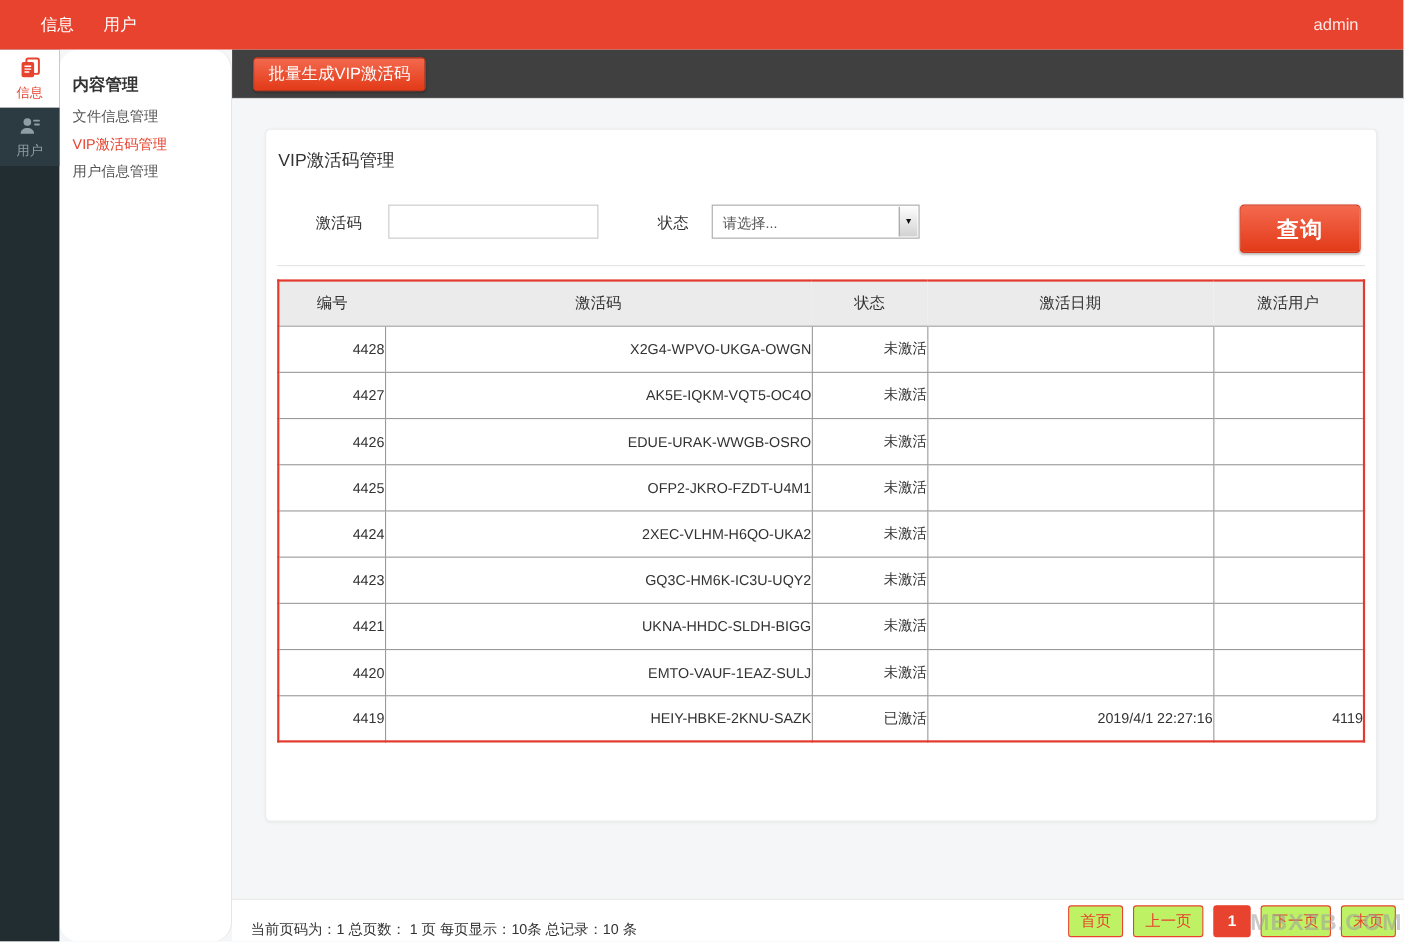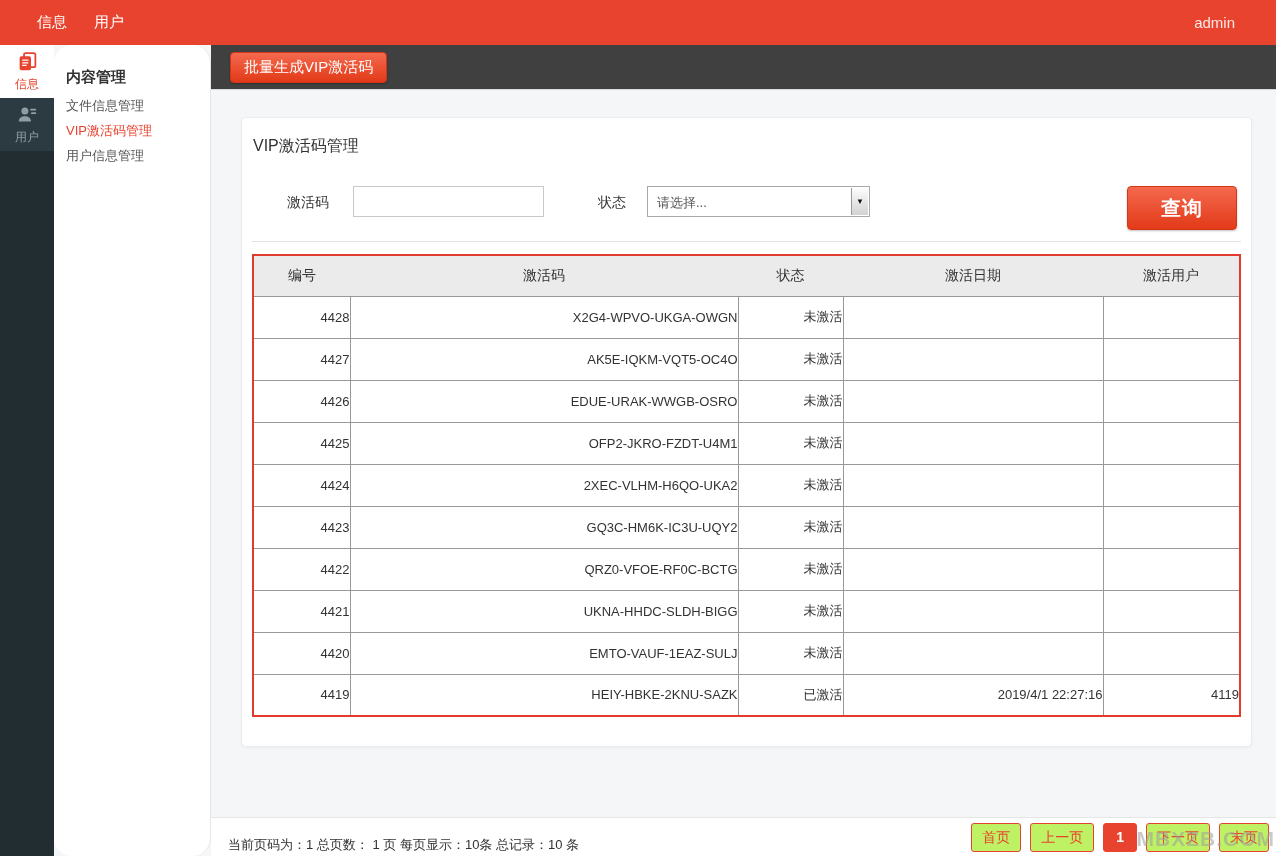--- a/index.html
+++ b/index.html
@@ -31,21 +31,21 @@
   .btn-red { display:inline-block; background:linear-gradient(#f4694e,#e23a18); border:1px solid #d53517; border-radius:4px; color:#fff; box-shadow:0 1px 2px rgba(0,0,0,0.25); cursor:pointer; }
   .btn-generate { font-size:15px; padding:5px 13px; }
 
   
   .card { position:absolute; top:72px; left:30px; right:24px; height:630px; background:#ffffff; border:1px solid #ececec; border-radius:5px; box-shadow:0 1px 3px rgba(0,0,0,0.05); }
   .card-title { position:absolute; top:18px; left:11px; font-size:16px; color:#333; }
   .f-label { position:absolute; font-size:14px; color:#333; }
   .lbl-code { top:76px; left:45px; }
   .inp-code { position:absolute; top:68px; left:111px; width:191px; height:31px; border:1px solid #c8c8c8; font-size:13px; padding:0 8px; color:#333; font-family:"Liberation Sans",sans-serif; }
   .lbl-status { top:76px; left:356px; }
-  .sel { position:absolute; top:68px; left:405px; width:223px; height:31px; border:1px solid #a9a9a9; background:#fff; cursor:pointer; }
+  .sel { position:absolute; top:68px; left:405px; width:189px; height:31px; border:1px solid #a9a9a9; background:#fff; cursor:pointer; }
   .sel-value { position:absolute; left:9px; top:7px; font-size:13px; color:#555; }
   .sel-arrow { position:absolute; right:1px; top:1px; bottom:1px; width:17px; background:linear-gradient(#fdfdfd,#d2d2d2); border-left:1px solid #999; display:flex; align-items:center; justify-content:center; }
   .sel-arrow span { font-size:8px; color:#111; }
   .btn-search { position:absolute; top:68px; right:14px; width:110px; height:44px; font-size:20px; font-weight:bold; letter-spacing:1px; }
   .form-divider { position:absolute; top:123px; left:10px; right:10px; border-top:1px solid #e3e3e3; }
 
   
   .tbl-wrap { position:absolute; top:136px; left:10px; }
   table.codes { border-collapse:collapse; table-layout:fixed; width:987px; border:2px solid #e23b2e;padding-left:12px; }
   table.codes col:nth-child(1){ width:97px; }
@@ -184,27 +184,20 @@
               <td></td>
             </tr>
             <tr>
               <td>4423</td>
               <td>GQ3C-HM6K-IC3U-UQY2</td>
               <td>未激活</td>
               <td></td>
               <td></td>
             </tr>
             <tr>
-              <td>4422</td>
-              <td>QRZ0-VFOE-RF0C-BCTG</td>
-              <td>未激活</td>
-              <td></td>
-              <td></td>
-            </tr>
-            <tr>
               <td>4421</td>
               <td>UKNA-HHDC-SLDH-BIGG</td>
               <td>未激活</td>
               <td></td>
               <td></td>
             </tr>
             <tr>
               <td>4420</td>
               <td>EMTO-VAUF-1EAZ-SULJ</td>
               <td>未激活</td>

